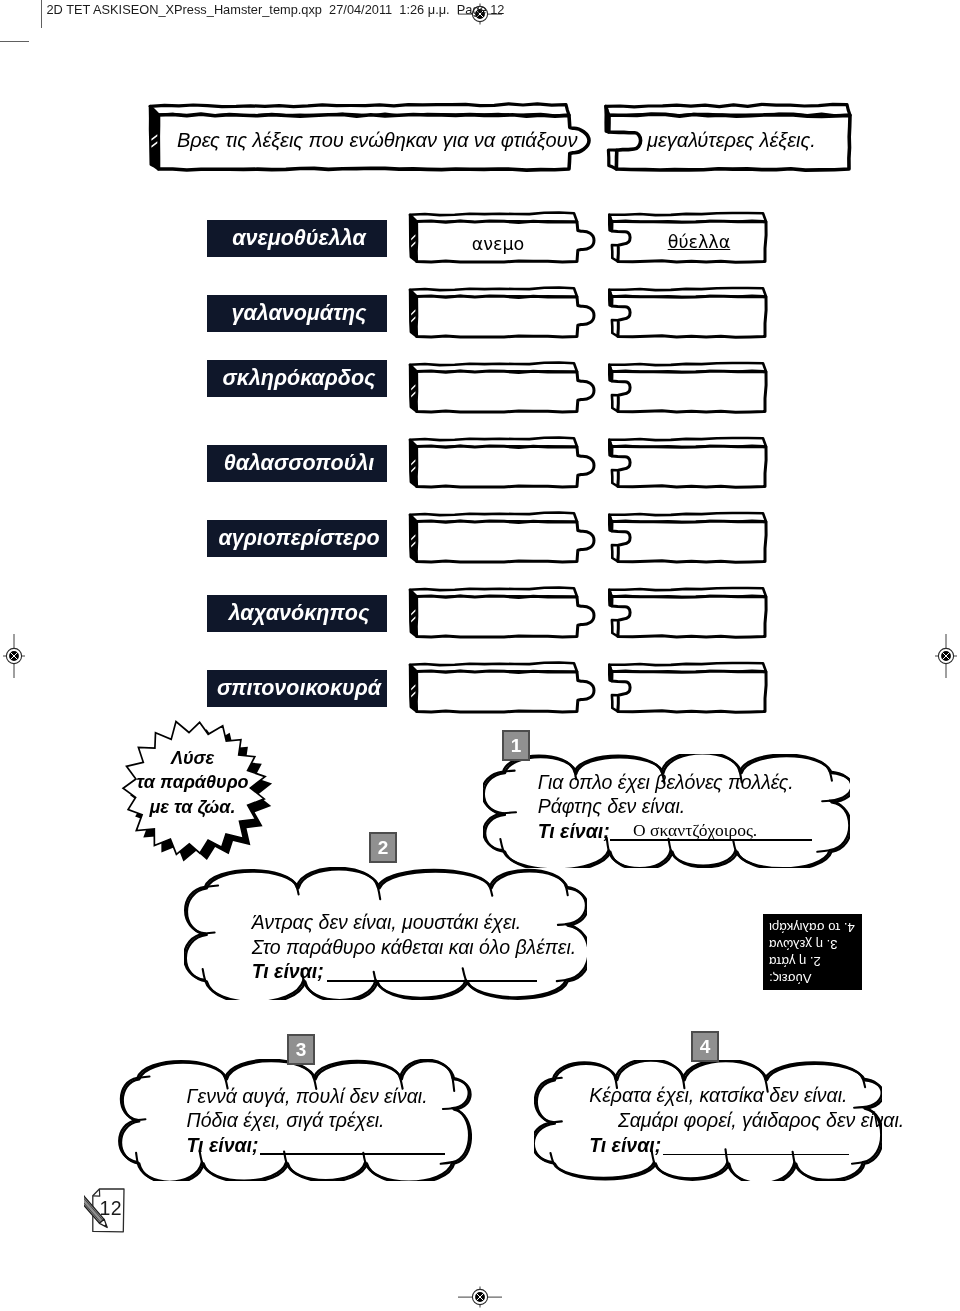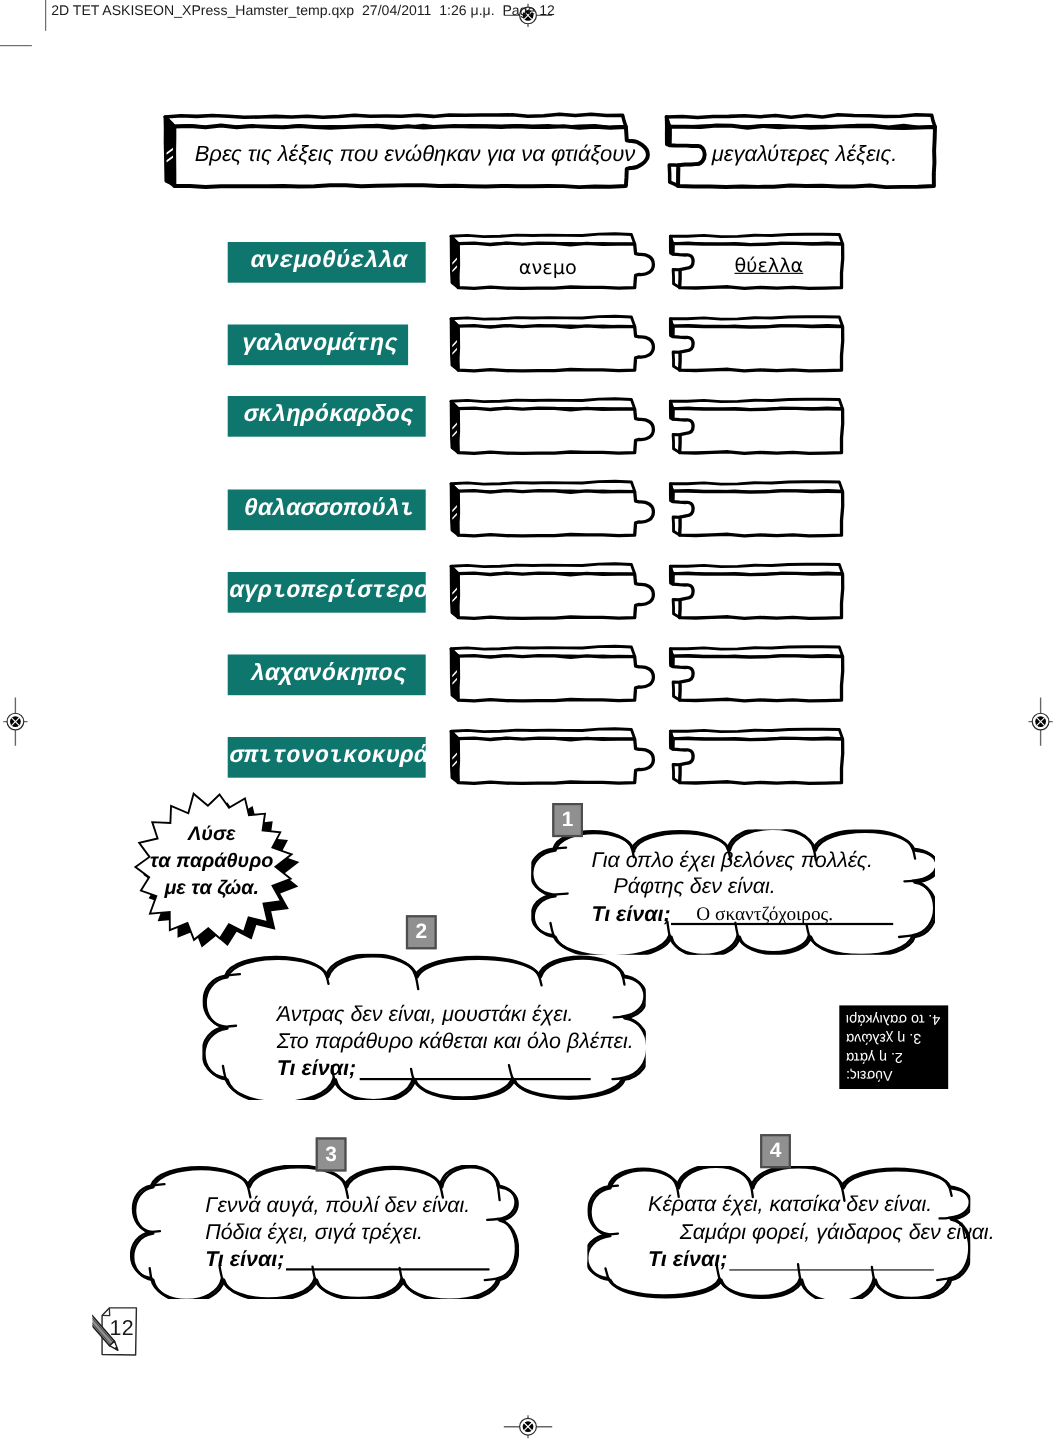--- a/index.html
+++ b/index.html
@@ -8,23 +8,23 @@
 body{width:960px;height:1311px;position:relative;overflow:hidden;
      font-family:"Liberation Sans",sans-serif;color:#000;
      -webkit-font-smoothing:antialiased;}
 .page{position:absolute;left:0;top:0;width:960px;height:1311px;}
 #print-header{position:absolute;left:46.5px;top:1.5px;font-size:12.8px;white-space:pre;
   font-family:"Liberation Sans",sans-serif;color:#1c1c1c;}
 .cropmark{position:absolute;background:#606060;}
 .regmark{position:absolute;}
 .titletext{position:absolute;font-style:italic;font-size:20px;white-space:nowrap;
   font-family:"Liberation Sans",sans-serif;}
-.wordlabel{position:absolute;background:#0f766e;color:#fff;font-weight:bold;font-style:italic;
+.wordlabel{position:absolute;background:#0f172a;color:#fff;font-weight:bold;font-style:italic;
   display:flex;align-items:center;justify-content:center;padding-left:4px;box-sizing:border-box;
-  font-family:Liberation Mono, monospace;font-size:21.5px;line-height:1;}
+  font-family:Liberation Sans, sans-serif;font-size:21.5px;line-height:1;}
 .piecetext{position:absolute;font-size:17.5px;white-space:nowrap;
   font-family:"DejaVu Sans",sans-serif;text-align:center;}
 .piecewrap{position:absolute;}
 .riddle{position:absolute;font-style:italic;font-size:19.5px;white-space:nowrap;letter-spacing:0px;
   font-family:"Liberation Sans",sans-serif;}
 .riddle.bold{font-weight:bold;}
 .answer{position:absolute;font-size:17.5px;white-space:nowrap;font-family:Liberation Serif, serif;}
 .ansline{position:absolute;background:#000;height:1.6px;}
 .badge{position:absolute;background:#909090;border:2px solid #4d4d4d;color:#fff;
   display:flex;align-items:center;justify-content:center;box-sizing:border-box;
@@ -94,21 +94,21 @@
         <path d="M3.2 28.6 L7.4 24.2 L7.4 26.2 L3.2 30.6 Z M3.2 35.6 L7.4 31.2 L7.4 33.2 L3.2 37.6 Z" fill="#fff"></path>
       </svg></div>
 <div class="piecetext" style="left:439px;top:233.5px;width:118px;">ανεμο</div>
 <div class="piecewrap" style="left:608px;top:210px;width:162px;height:56px;"><svg width="162" height="56" viewBox="0 0 162 56">
         <path d="M1.3 4.8 L16.7 4.8 L32.0 4.0 L47.4 5.1 L62.8 4.9 L78.1 3.9 L93.5 4.1 L108.9 3.2 L124.3 3.0 L139.6 3.0 L155.0 3.2 L158.0 11.5 L144.0 10.8 L129.9 11.6 L115.9 11.2 L101.9 11.1 L87.8 11.9 L73.8 12.1 L59.7 11.3 L45.7 12.1 L31.7 11.7 L17.6 10.9 L3.6 11.5 L1.3 4.8 Z" fill="#fff" stroke="#000" stroke-width="2.6" stroke-linejoin="round"></path>
         <path d="M1.3 4.8 L1.2 12.5 L1.6 20.2 L3.6 21.0 L3.6 11.5 Z" fill="#fff" stroke="#000" stroke-width="2.6" stroke-linejoin="round"></path>
         <path d="M3.9 35.0 L4.3 41.5 L4.3 48.0 L9.9 51.5 L10.4 43.4 L10.3 35.2 L3.9 35.0 Z" fill="#fff" stroke="#000" stroke-width="2.6" stroke-linejoin="round"></path>
         <path d="M3.6 11.5 L17.6 11.5 L31.7 11.8 L45.7 11.8 L59.7 12.0 L73.8 12.3 L87.8 12.1 L101.9 11.2 L115.9 11.3 L129.9 11.8 L144.0 11.7 L158.0 11.9 L158.1 25.1 L157.0 38.3 L157.0 51.5 L142.3 51.9 L127.6 52.2 L112.9 51.2 L98.2 51.9 L83.5 51.3 L68.7 52.1 L54.0 50.7 L39.3 51.2 L24.6 51.8 L9.9 51.5 L10.3 43.4 L10.3 35.2 L15.6 34.0 C19.2 33.8 22.1 31.9 22.1 27.5 C22.1 23.1 19.2 21.2 15.6 21.8 L9.7 21.5 L3.8 21.0 L4.0 11.5 Z" fill="#fff" stroke="#000" stroke-width="3.0" stroke-linejoin="round"></path>
       </svg></div>
 <div class="piecetext" style="left:639px;top:231.5px;width:120px;text-decoration:underline;">θύελλα</div>
-<div class="wordlabel" style="left:207px;top:295px;width:164px;height:37px;">γαλανομάτης</div>
+<div class="wordlabel" style="left:207px;top:295px;width:180px;height:37px;">γαλανομάτης</div>
 <div class="piecewrap" style="left:408px;top:285px;width:190px;height:56px;"><svg width="190" height="56" viewBox="0 0 190 56">
         <path d="M2.0 4.8 L16.9 4.0 L31.8 5.1 L46.7 4.8 L61.6 3.8 L76.5 4.1 L91.5 3.8 L106.4 4.0 L121.3 4.1 L136.2 2.8 L151.1 2.5 L166.0 3.2 L169.0 11.5 L154.4 11.9 L139.8 11.4 L125.3 11.7 L110.7 11.3 L96.1 11.3 L81.5 12.2 L66.9 12.2 L52.3 11.0 L37.8 11.9 L23.2 11.9 L8.6 11.5 L5.2 8.2 L2.0 4.8 Z" fill="#fff" stroke="#000" stroke-width="2.6" stroke-linejoin="round"></path>
         <path d="M2.0 4.8 L2.1 15.4 L2.2 25.9 L2.3 36.5 L2.8 47.0 L8.6 51.5 L8.5 41.5 L8.3 31.5 L8.7 21.5 L8.6 11.5 Z" fill="#000" stroke="#000" stroke-width="2.4" stroke-linejoin="round"></path>
         <path d="M8.6 11.5 L23.2 11.1 L37.8 12.3 L52.3 11.0 L66.9 12.0 L81.5 11.0 L96.1 11.3 L110.7 12.6 L125.3 11.3 L139.8 12.1 L154.4 11.8 L169.0 11.9 L169.8 20.5 L173.0 21.3 C180.0 20.7 186.0 23.9 186.0 30.4 C186.0 36.9 180.0 40.1 173.0 39.5 L169.8 40.3 L169.0 51.5 L154.4 51.9 L139.8 51.2 L125.3 51.2 L110.7 50.9 L96.1 52.0 L81.5 52.0 L66.9 52.1 L52.3 52.0 L37.8 51.1 L23.2 52.1 L8.6 51.5 L8.3 41.5 L8.8 31.5 L8.7 21.5 L8.6 11.5 Z" fill="#fff" stroke="#000" stroke-width="3.0" stroke-linejoin="round"></path>
         <path d="M3.2 28.6 L7.4 24.2 L7.4 26.2 L3.2 30.6 Z M3.2 35.6 L7.4 31.2 L7.4 33.2 L3.2 37.6 Z" fill="#fff"></path>
       </svg></div>
 <div class="piecetext" style="left:439px;top:308.5px;width:118px;"></div>
 <div class="piecewrap" style="left:608px;top:285px;width:162px;height:56px;"><svg width="162" height="56" viewBox="0 0 162 56">
         <path d="M1.3 4.8 L16.7 4.8 L32.0 4.0 L47.4 5.1 L62.8 4.9 L78.1 3.9 L93.5 4.1 L108.9 3.2 L124.3 3.0 L139.6 3.0 L155.0 3.2 L158.0 11.5 L144.0 10.8 L129.9 11.6 L115.9 11.2 L101.9 11.1 L87.8 11.9 L73.8 12.1 L59.7 11.3 L45.7 12.1 L31.7 11.7 L17.6 10.9 L3.6 11.5 L1.3 4.8 Z" fill="#fff" stroke="#000" stroke-width="2.6" stroke-linejoin="round"></path>
         <path d="M1.3 4.8 L1.2 12.5 L1.6 20.2 L3.6 21.0 L3.6 11.5 Z" fill="#fff" stroke="#000" stroke-width="2.6" stroke-linejoin="round"></path>
@@ -201,21 +201,21 @@
     </div>
 <div class="startext" style="left:122px;top:745.5px;width:141px;">Λύσε</div>
 <div class="startext" style="left:122px;top:770.2px;width:141px;">τα παράθυρο</div>
 <div class="startext" style="left:122px;top:795px;width:141px;">με τα ζώα.</div>
 <div class="piecewrap" style="left:483px;top:754px;width:367px;height:114px;"><svg width="367" height="114" viewBox="0 0 367 114">
         <path d="M20.2 17.7 C25.9 -3.6 85.9 -3.6 91.6 17.7 C98.6 -3.5 171.7 -3.5 178.6 17.7 C184.9 -8.7 250.5 -8.7 256.8 17.7 C264.0 -5.1 339.6 -5.1 346.8 17.7 C375.7 20.0 375.7 44.4 346.8 46.8 C372.9 50.7 372.9 92.4 346.8 96.3 C339.3 120.3 260.1 120.3 252.5 96.3 C247.3 116.9 192.9 116.9 187.7 96.3 C182.7 120.2 130.6 120.2 125.6 96.3 C117.2 121.8 28.6 121.8 20.2 96.3 C-6.2 93.4 -6.2 62.3 20.2 59.4 C-8.0 56.0 -8.0 21.0 20.2 17.7 Z" fill="#fff" stroke="#000" stroke-width="2.4" stroke-linejoin="round"></path>
         <path d="M20.2 17.7 C25.9 -3.6 85.9 -3.6 91.6 17.7 C98.6 -3.5 171.7 -3.5 178.6 17.7 C184.9 -8.7 250.5 -8.7 256.8 17.7 C264.0 -5.1 339.6 -5.1 346.8 17.7 C375.7 20.0 375.7 44.4 346.8 46.8 C372.9 50.7 372.9 92.4 346.8 96.3 C339.3 120.3 260.1 120.3 252.5 96.3 C247.3 116.9 192.9 116.9 187.7 96.3 C182.7 120.2 130.6 120.2 125.6 96.3 C117.2 121.8 28.6 121.8 20.2 96.3 C-6.2 93.4 -6.2 62.3 20.2 59.4 C-8.0 56.0 -8.0 21.0 20.2 17.7 Z" fill="none" stroke="#000" stroke-width="2.4" stroke-linejoin="round" transform="translate(1.7,1.4)"></path>
         <path d="M20.2 17.7 Q24.7 17.1 31.6 16.6 M91.6 17.7 Q92.4 20.7 93.2 25.3 M178.6 17.7 Q180.1 22.2 181.5 29.2 M256.8 17.7 Q257.8 21.9 258.7 28.4 M346.8 17.7 Q347.9 21.2 348.9 26.6 M346.8 46.8 Q343.8 47.0 339.2 47.2 M346.8 96.3 Q341.9 97.1 334.3 97.8 M252.5 96.3 Q251.3 92.4 250.2 86.4 M187.7 96.3 Q186.6 91.8 185.5 84.9 M125.6 96.3 Q124.6 91.4 123.7 83.9 M20.2 96.3 Q18.7 91.9 17.4 85.1 M20.2 59.4 Q25.3 58.8 33.0 58.3" fill="none" stroke="#000" stroke-width="2.1" stroke-linecap="round"></path>
       </svg></div>
 <div class="riddle" style="left:537.7px;top:770.5px;">Για όπλο έχει βελόνες πολλές.</div>
-<div class="riddle" style="left:537.7px;top:795.3px;margin-left:20px;">Ράφτης δεν είναι.</div>
+<div class="riddle" style="left:537.7px;top:795.3px;">Ράφτης δεν είναι.</div>
 <div class="riddle bold" style="left:537.7px;top:820.1px;">Τι είναι;</div>
 <div class="ansline" style="left:610px;top:839.3px;width:202px;"></div>
 <div class="answer" style="left:633px;top:819.8px;">Ο σκαντζόχοιρος.</div>
 <div class="badge" style="left:502px;top:730px;width:28px;height:31px;">1</div>
 <div class="piecewrap" style="left:184px;top:867px;width:403px;height:133px;"><svg width="403" height="133" viewBox="0 0 403 133">
         <path d="M21.0 19.9 C28.3 -2.4 105.4 -2.4 112.7 19.9 C119.2 -5.5 187.4 -5.5 193.8 19.9 C202.8 -2.6 296.8 -2.6 305.8 19.9 C311.9 -2.8 375.9 -2.8 382.0 19.9 C408.7 22.9 408.7 54.2 382.0 57.2 C412.0 61.7 412.0 108.6 382.0 113.0 C374.0 136.1 289.8 136.1 281.8 113.0 C274.6 136.8 198.8 136.8 191.6 113.0 C185.8 140.0 125.3 140.0 119.5 113.0 C111.6 142.5 28.8 142.5 21.0 113.0 C-6.9 109.3 -6.9 70.2 21.0 66.5 C-5.4 62.8 -5.4 23.7 21.0 20.0 Z" fill="#fff" stroke="#000" stroke-width="2.4" stroke-linejoin="round"></path>
         <path d="M21.0 19.9 C28.3 -2.4 105.4 -2.4 112.7 19.9 C119.2 -5.5 187.4 -5.5 193.8 19.9 C202.8 -2.6 296.8 -2.6 305.8 19.9 C311.9 -2.8 375.9 -2.8 382.0 19.9 C408.7 22.9 408.7 54.2 382.0 57.2 C412.0 61.7 412.0 108.6 382.0 113.0 C374.0 136.1 289.8 136.1 281.8 113.0 C274.6 136.8 198.8 136.8 191.6 113.0 C185.8 140.0 125.3 140.0 119.5 113.0 C111.6 142.5 28.8 142.5 21.0 113.0 C-6.9 109.3 -6.9 70.2 21.0 66.5 C-5.4 62.8 -5.4 23.7 21.0 20.0 Z" fill="none" stroke="#000" stroke-width="2.4" stroke-linejoin="round" transform="translate(1.7,1.4)"></path>
         <path d="M21.0 20.0 Q26.2 19.2 34.1 18.5 M112.7 19.9 Q113.7 22.9 114.6 27.4 M193.8 19.9 Q195.1 24.8 196.2 32.2 M305.8 19.9 Q307.1 23.3 308.3 28.7 M382.0 19.9 Q382.9 23.1 383.7 28.1 M382.0 57.2 Q378.8 57.6 373.9 57.9 M382.0 113.0 Q378.4 113.6 372.8 114.1 M281.8 113.0 Q280.2 108.4 278.7 101.3 M191.6 113.0 Q190.6 109.8 189.7 104.8 M119.5 113.0 Q118.6 108.8 117.8 102.3 M21.0 113.0 Q19.8 108.7 18.7 102.1 M21.0 66.5 Q24.8 66.0 30.6 65.5" fill="none" stroke="#000" stroke-width="2.1" stroke-linecap="round"></path>
       </svg></div>
 <div class="riddle" style="left:251.7px;top:910.8px;">Άντρας δεν είναι, μουστάκι έχει.</div>

